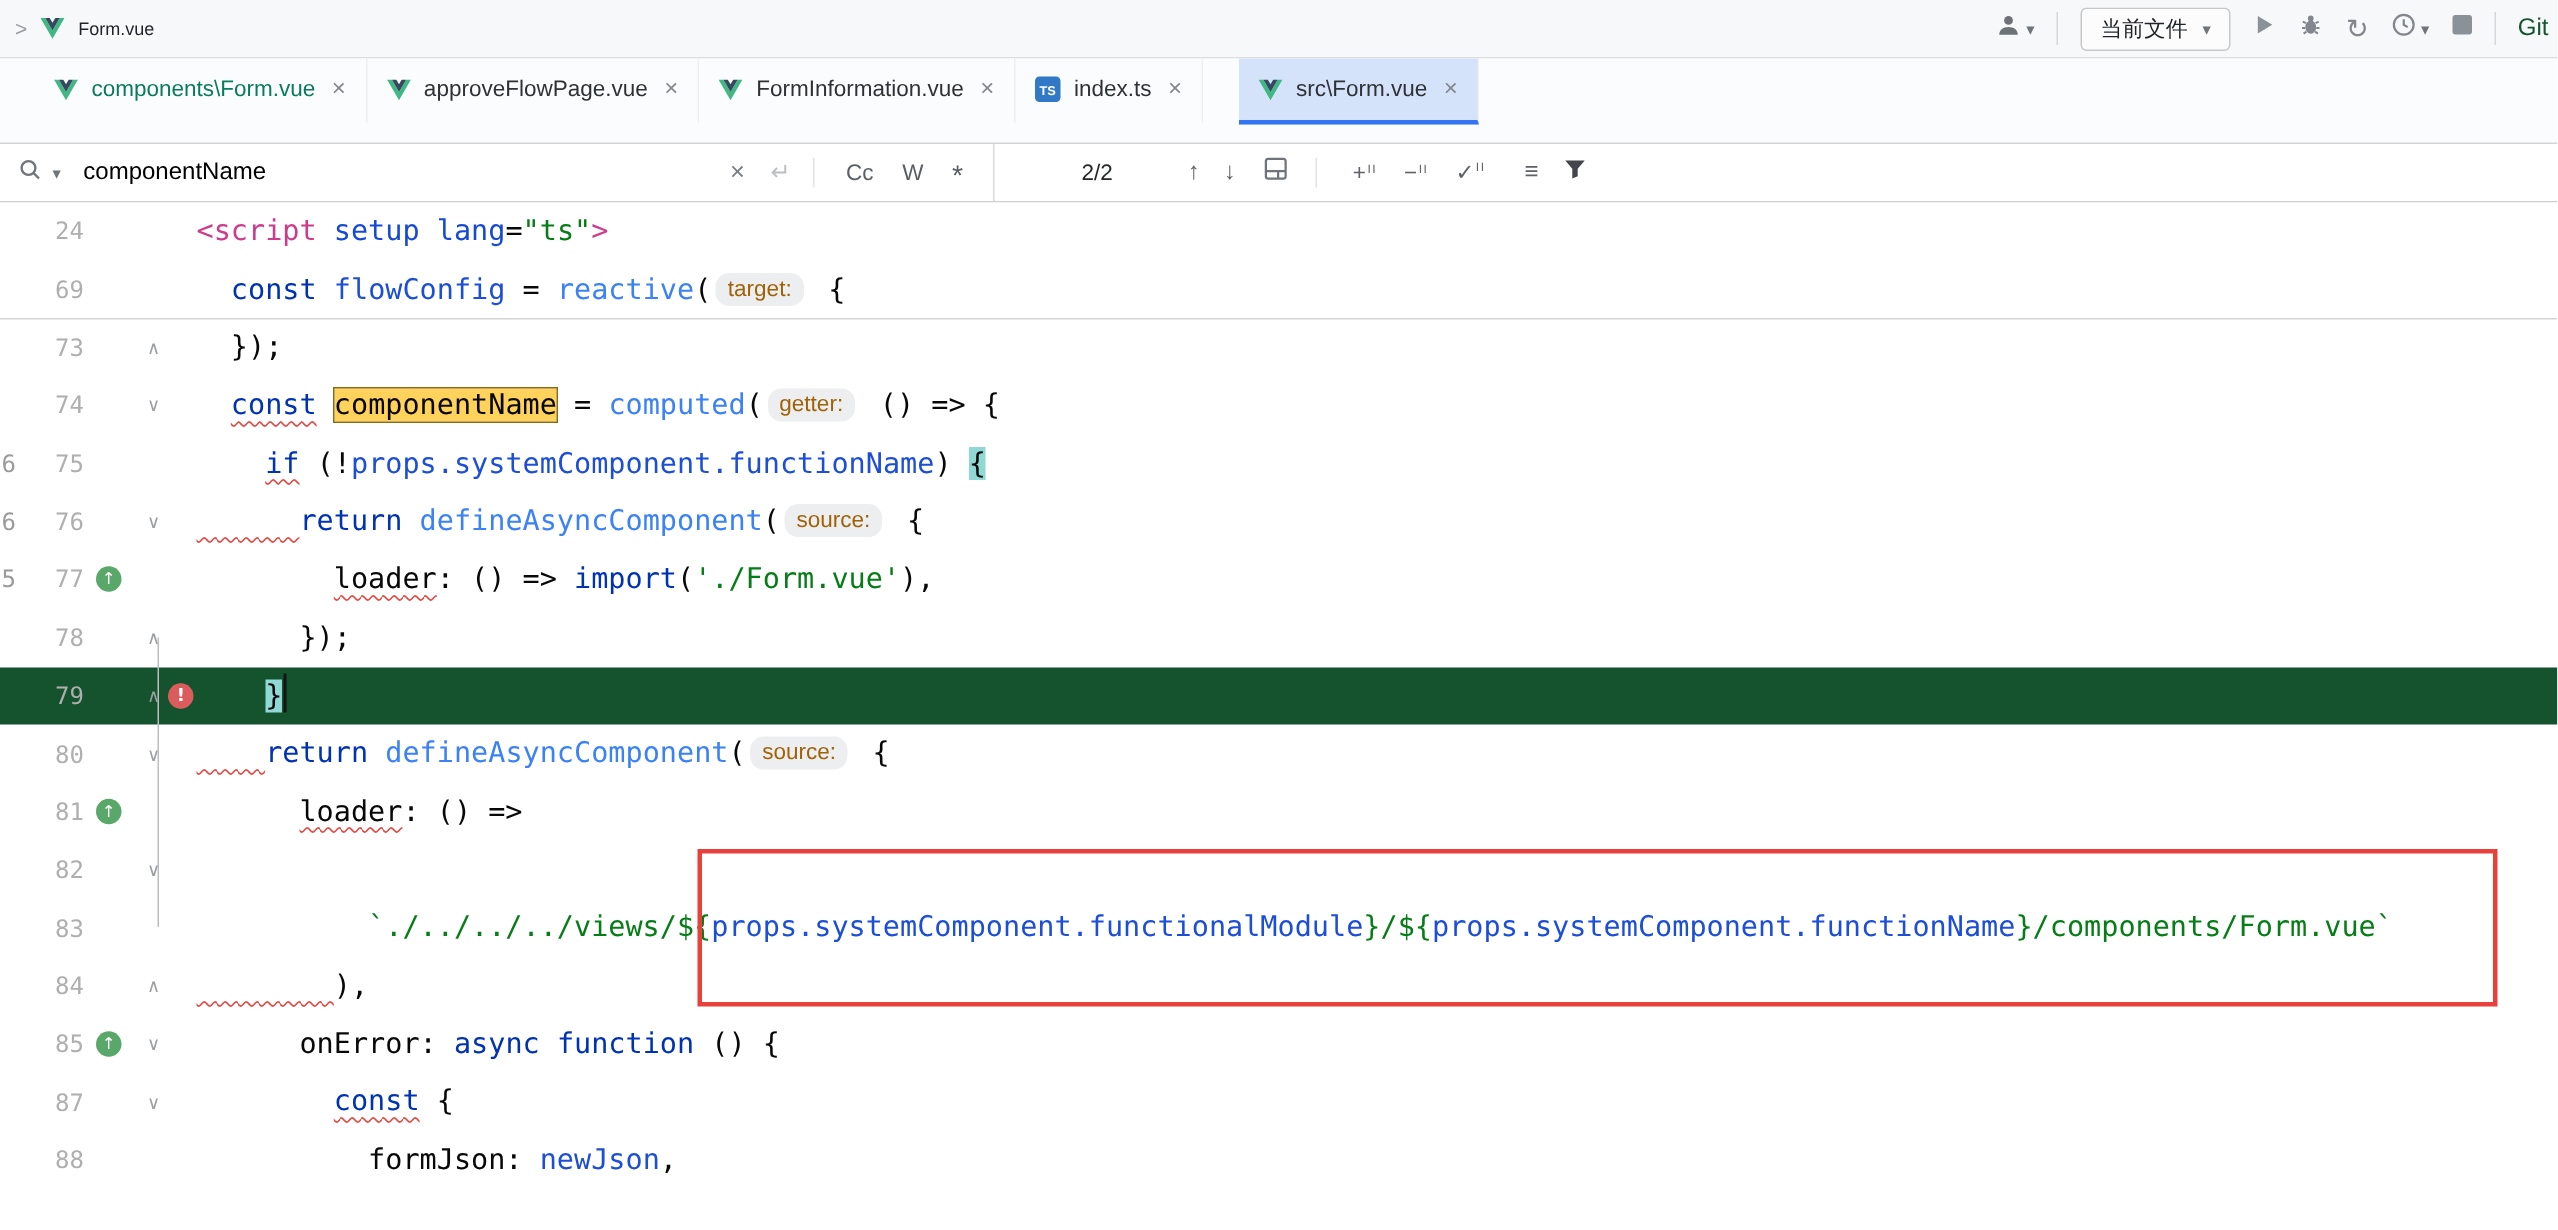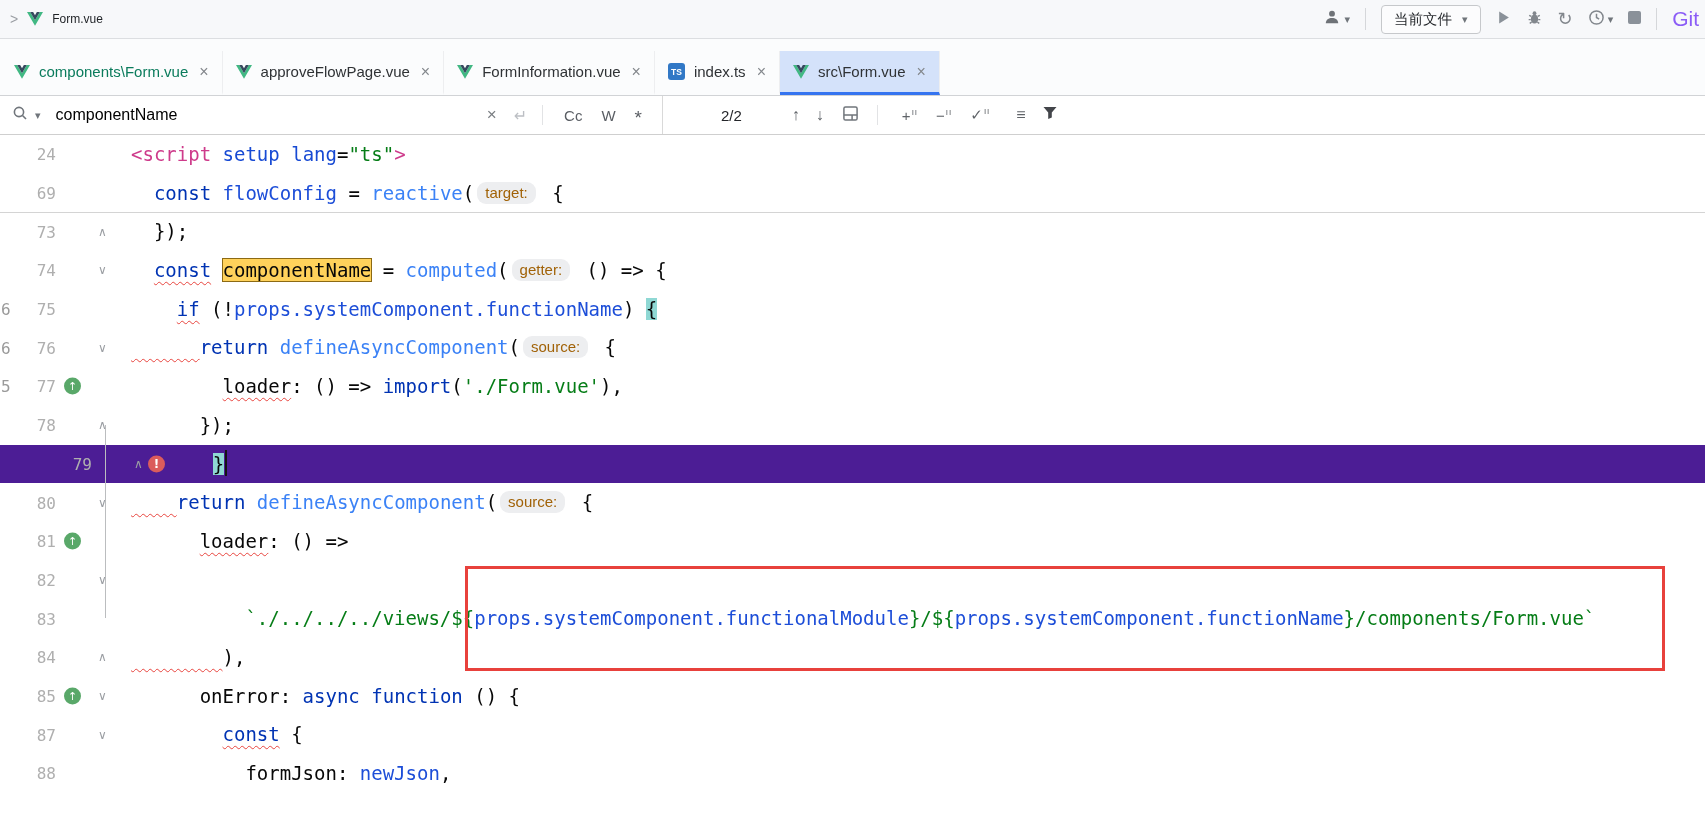--- a/index.html
+++ b/index.html
@@ -22,34 +22,34 @@
   .tb-right { display:flex; align-items:center; gap:15px; padding-right:2px; overflow:hidden; }
   .vdiv { width:1px; height:22px; background:#D5D7DA; flex:0 0 1px; }
   .cfg-btn {
     display:flex; align-items:center; gap:10px; height:29px; padding:0 12px;
     border:1px solid #C6C8CB; border-radius:4px; font-size:14.5px; color:#1F2226;
     background:#FCFCFD; white-space:nowrap;
   }
   .chev { color:#70757B; font-size:11px; }
   .txt-icon { color:#82878D; font-size:18px; line-height:1; }
   .stop-sq { width:13px; height:13px; background:#8A9199; border-radius:2px; display:inline-block; }
-  .git-label { font-size:21px; color:#8b5cf6; white-space:nowrap; }
+  .git-label { font-size:16px; color:#14532d; white-space:nowrap; }
   .icon-btn { display:flex; align-items:center; gap:3px; }
 
   
   .tabbar {
     height:57px; background:#FBFCFD; border-bottom:1px solid #D1D3D6;
-    display:flex; align-items:flex-end; padding-left:1px;
+    display:flex; align-items:flex-start; padding-left:23px;
   }
   .tab {
     height:44px; display:flex; align-items:center; gap:9px; padding:0 13px;
     font-size:15px; color:#2F3235; border-bottom:3px solid transparent;
     border-right:1px solid #EDEEF0; white-space:nowrap; cursor:default;
   }
-  .tab.active { background:#D4E2FA; border-bottom-color:#3574F0; }
+  .tab.active { background:#D4E2FA; border-bottom-color:#3574F0;margin-left:24px; }
   .tab.vcs-added .tab-label { color:#0A7B5C; }
   .tab-close { color:#83878C; font-size:16px; margin-left:2px; }
   .tab-icon { display:flex; align-items:center; }
   .ts-badge {
     width:17px; height:17px; background:#3178C6; color:#fff; border-radius:3px;
     font-size:8.5px; font-weight:bold; display:flex; align-items:center; justify-content:center;
   }
 
   
   .searchbar {
@@ -71,21 +71,21 @@
   .ml50{margin-left:50px;} .ml18{margin-left:18px;} .ml16{margin-left:16px;} .ml26{margin-left:26px;}
   .occ { display:flex; align-items:flex-start; color:#5F6368; font-size:15px; }
   .occ small { font-size:8px; letter-spacing:1px; margin-left:1px; margin-top:1px; }
 
   
   .editor {
     position:relative; height:685px; overflow:hidden; background:#fff;
     font-family:"DejaVu Sans Mono", monospace;
   }
   .row { display:flex; height:38.7px; position:relative; align-items:flex-start; }
-  .row.current { background:#4c1d95;padding-left:36px; }
+  .row.current { background:#14532d; }
   .row.sep-below { box-shadow:0 1px 0 0 #D4D4D4; }
   .gutter { flex:0 0 131px; width:131px; height:100%; position:relative; }
   .lnum {
     position:absolute; right:75px; top:50%; transform:translateY(-50%);
     font-size:16px; color:#AFAFAF; font-family:"DejaVu Sans Mono", monospace;
   }
   .stray {
     position:absolute; left:1px; top:50%; transform:translateY(-50%);
     font-size:16px; color:#9A9A9A;
   }

